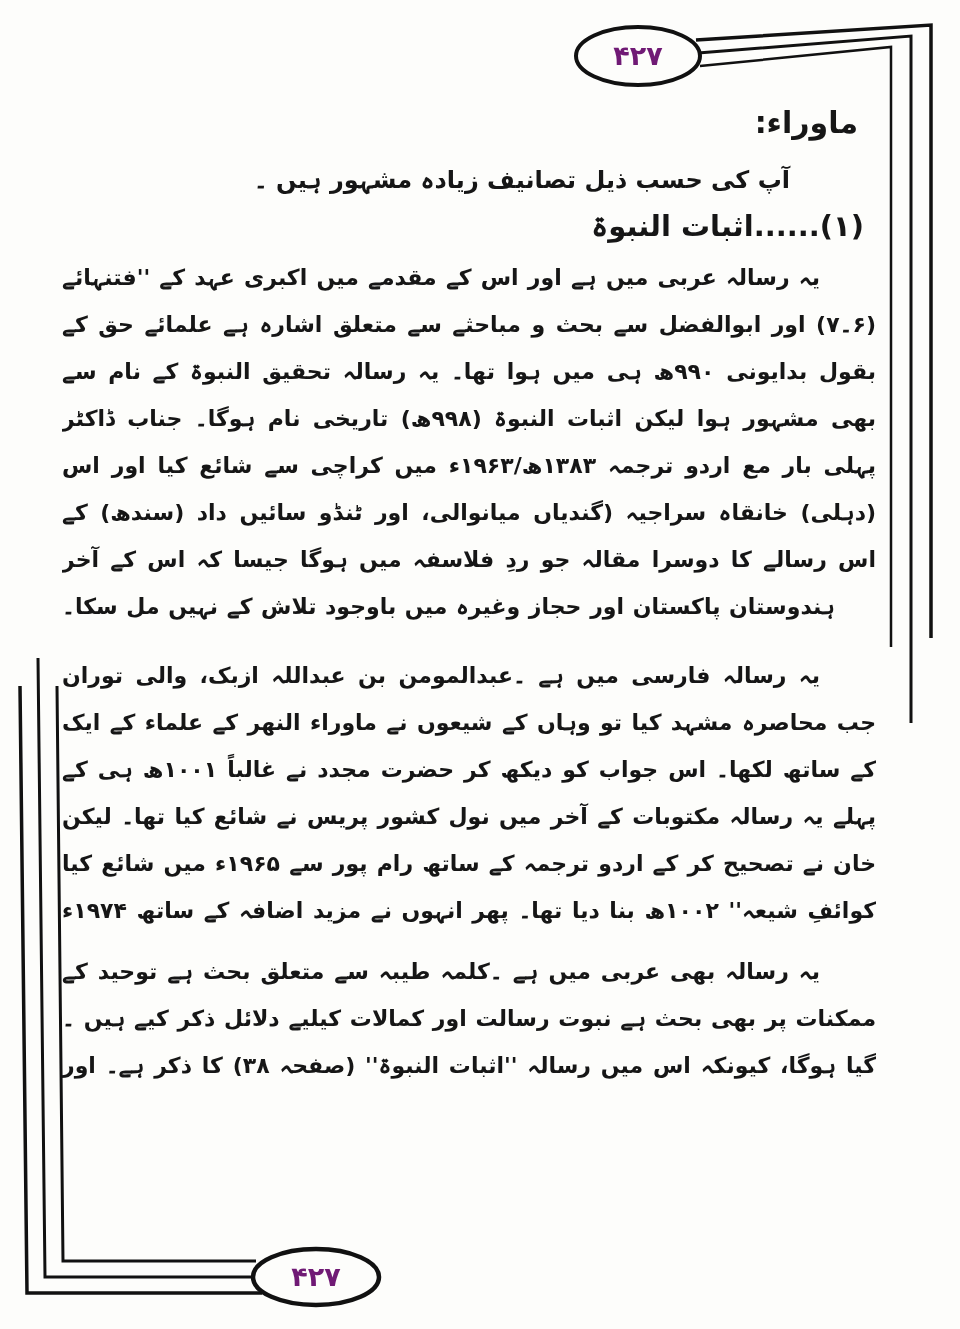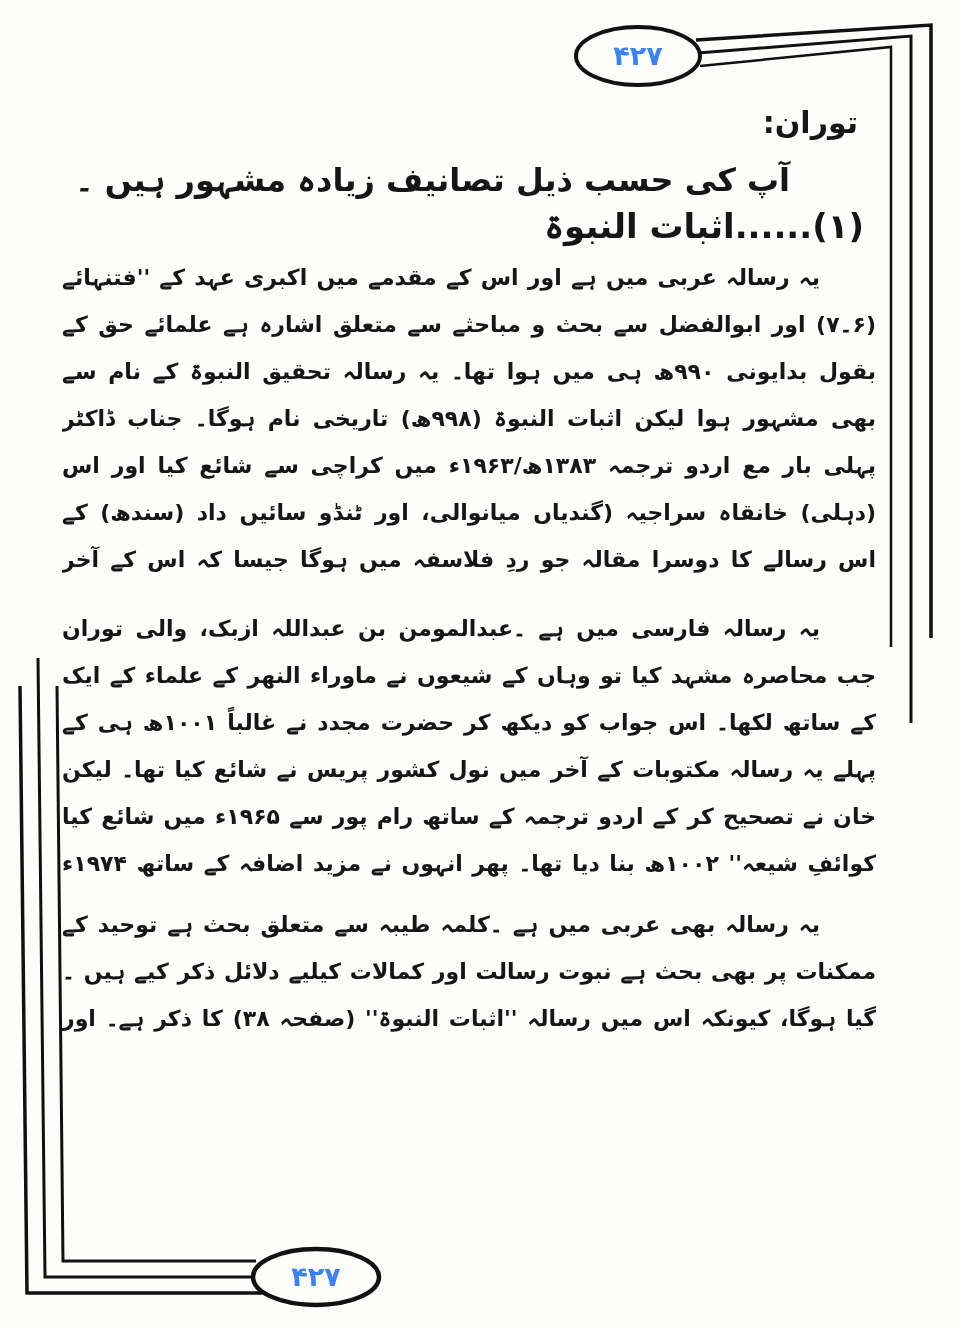--- a/index.html
+++ b/index.html
@@ -22,49 +22,49 @@
     top: 0; left: 0;
     width: 960px; height: 1329px;
     pointer-events: none;
   }
   .page-num {
     position: absolute;
     width: 120px;
     text-align: center;
     font-size: 27px;
     font-weight: bold;
-    color: #3b82f6;
+    color: #701a75;
   }
   .page-num.top    { left: 578px; top: 40px; }
   .page-num.bottom { left: 256px; top: 1261px; }
 
   .text-block {
     position: absolute;
     top: 108px;
     left: 62px;
     right: 84px;
     direction: rtl;
   }
   .section-heading {
     margin: 0 18px 24px 0;
     font-size: 30px;
     font-weight: bold;
     text-align: right;
     line-height: 30px;
   }
   .intro-line {
     margin: 14px 86px 8px 0;
-    font-size: 32px;
+    font-size: 24px;
     font-weight: bold;
     text-align: right;
     line-height: 36px;
   }
   .item-heading {
     margin: 0 12px 8px 0;
-    font-size: 34px;
+    font-size: 29px;
     font-weight: bold;
     text-align: right;
     line-height: 40px;
   }
   .para { margin: 0 0 16px 0; }
   .para.p2 { margin-top: 22px; margin-bottom: 14px; }
   .para.p3 { margin-bottom: 0; }
   .line {
     font-size: 22px;
     font-weight: bold;
@@ -99,34 +99,35 @@
     <polyline points="20,686 27,1293 262,1293" fill="none" stroke="#111" stroke-width="3.5"></polyline>
 
     <ellipse cx="316" cy="1277" rx="63" ry="28" fill="none" stroke="#111" stroke-width="4.5"></ellipse>
   </svg>
 
   <div class="page-num top">۴۲۷</div>
   <div class="page-num bottom">۴۲۷</div>
 
   <div class="text-block" dir="rtl">
 
-    <div class="section-heading">توران:</div>
+    <div class="section-heading">ماوراء:</div>
 
     <div class="intro-line">آپ کی حسب ذیل تصانیف زیادہ مشہور ہیں ۔</div>
 
     <div class="item-heading">(۱)......اثبات النبوۃ</div>
 
     <div class="para p1">
       <div class="line indent">یہ رسالہ عربی میں ہے اور اس کے مقدمے میں اکبری عہد کے ''فتنہائے امت'' (۹۸۷ھ) کا ذکر</div>
       <div class="line">(۶۔۷) اور ابوالفضل سے بحث و مباحثے سے متعلق اشارہ ہے علمائے حق کے قتل یا انخلاء کا ذکر بھی ہے جو</div>
       <div class="line">بقول بدایونی ۹۹۰ھ ہی میں ہوا تھا۔ یہ رسالہ تحقیق النبوۃ کے نام سے جیسا کہ اس کی پہلی بحث کا عنوان ہے</div>
       <div class="line">بھی مشہور ہوا لیکن اثبات النبوۃ (۹۹۸ھ) تاریخی نام ہوگا۔ جناب ڈاکٹر غلام مصطفیٰ خان صاحب نے</div>
       <div class="line">پہلی بار مع اردو ترجمہ ۱۳۸۳ھ/۱۹۶۳ء میں کراچی سے شائع کیا اور اس کی ترتیب کے لیے خانقاہ مظہریہ</div>
       <div class="line">(دہلی) خانقاہ سراجیہ (گندیاں میانوالی، اور ٹنڈو سائیں داد (سندھ) کے نسخوں سے مدد لی، لیکن افسوس کہ</div>
       <div class="line">اس رسالے کا دوسرا مقالہ جو ردِ فلاسفہ میں ہوگا جیسا کہ اس کے آخر میں صرف عنوان ہے) افغانستان،</div>
+      <div class="line last-left">ہندوستان پاکستان اور حجاز وغیرہ میں باوجود تلاش کے نہیں مل سکا۔</div>
     </div>
 
 
     <div class="para p2">
       <div class="line indent">یہ رسالہ فارسی میں ہے ۔عبدالمومن بن عبداللہ ازبک، والی توران (م۔ ۱۰۰۶ھ) نے ۱۰۰۱ھ میں</div>
       <div class="line">جب محاصرہ مشہد کیا تو وہاں کے شیعوں نے ماوراء النھر کے علماء کے ایک رسالے کا جواب سخت طعن و تشنیع</div>
       <div class="line">کے ساتھ لکھا۔ اس جواب کو دیکھ کر حضرت مجدد نے غالباً ۱۰۰۱ھ ہی کے بعد یہ رسالہ فضائل صحابہ میں لکھا۔</div>
       <div class="line">پہلے یہ رسالہ مکتوبات کے آخر میں نول کشور پریس نے شائع کیا تھا۔ لیکن وہ بہت غلط تھا۔ ڈاکٹر غلام مصطفٰے</div>
       <div class="line">خان نے تصحیح کر کے اردو ترجمہ کے ساتھ رام پور سے ۱۹۶۵ء میں شائع کیا تھا اور اس کا تاریخی نام ''رسالہ در</div>
       <div class="line">کوائفِ شیعہ'' ۱۰۰۲ھ بنا دیا تھا۔ پھر انہوں نے مزید اضافہ کے ساتھ ۱۹۷۴ء میں ۔۔۔۔۔۔۔ شائع کیا ہے ۔</div>

